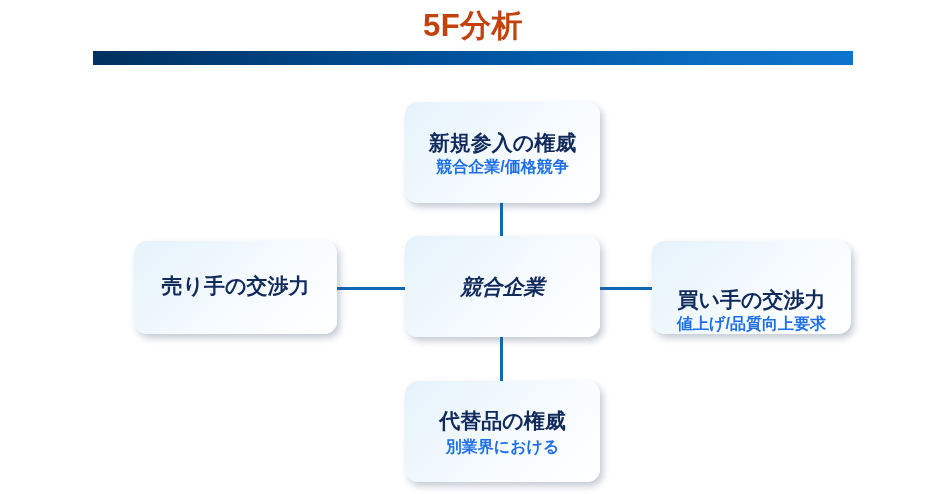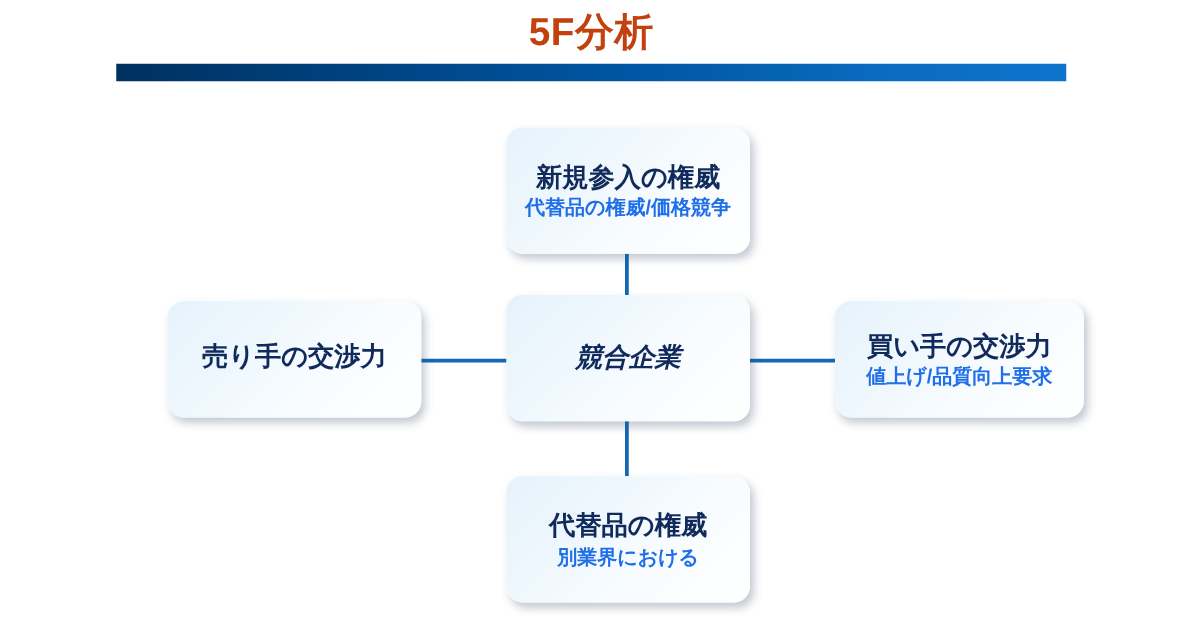--- a/index.html
+++ b/index.html
@@ -86,41 +86,41 @@
     font-weight: bold;
     font-size: 16px;
     line-height: 21px;
     white-space: nowrap;
     text-align: center;
   }
 
   #node-new-entrants { left: 377px; top: 102px; width: 195px; height: 101px; }
   #node-rivalry      { left: 377px; top: 236px; width: 195px; height: 101px; font-style: italic; }
   #node-suppliers    { left: 106px; top: 241px; width: 203px; height: 93px; font-family: Liberation Mono, monospace; }
-  #node-buyers       { left: 640px; top: 241px; width: 199px; height: 93px; }
+  #node-buyers       { left: 624px; top: 241px; width: 199px; height: 93px; justify-content: flex-end; }
   #node-substitutes  { left: 377px; top: 381px; width: 195px; height: 101px; }
 
   #node-substitutes .node-title { margin-bottom: 2px; }
 </style>
 </head>
 <body>
 
 <div id="slide-title">5F分析</div>
 <div id="title-rule"></div>
 
 <div id="diagram">
 
   <div class="connector vertical" id="connector-top"></div>
   <div class="connector vertical" id="connector-bottom"></div>
   <div class="connector horizontal" id="connector-left"></div>
   <div class="connector horizontal" id="connector-right"></div>
 
   <div class="node" id="node-new-entrants">
     <div class="node-title">新規参入の権威</div>
-    <div class="node-sub">代替品の権威/価格競争</div>
+    <div class="node-sub">競合企業/価格競争</div>
   </div>
 
   <div class="node" id="node-rivalry">
     <div class="node-title">競合企業</div>
   </div>
 
   <div class="node" id="node-suppliers">
     <div class="node-title">売り手の交渉力</div>
   </div>
 

